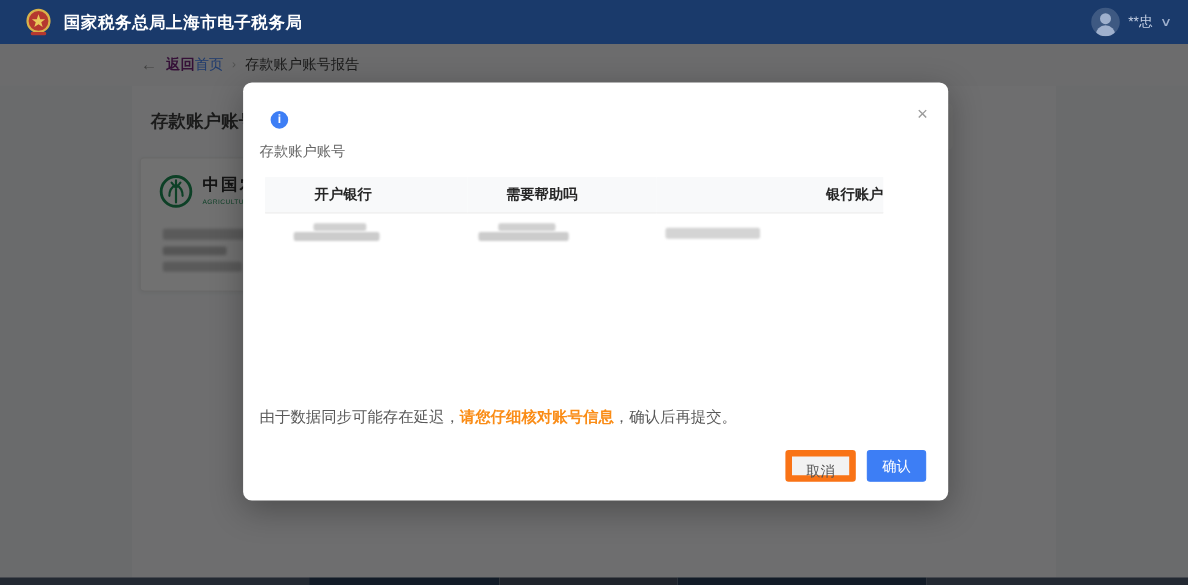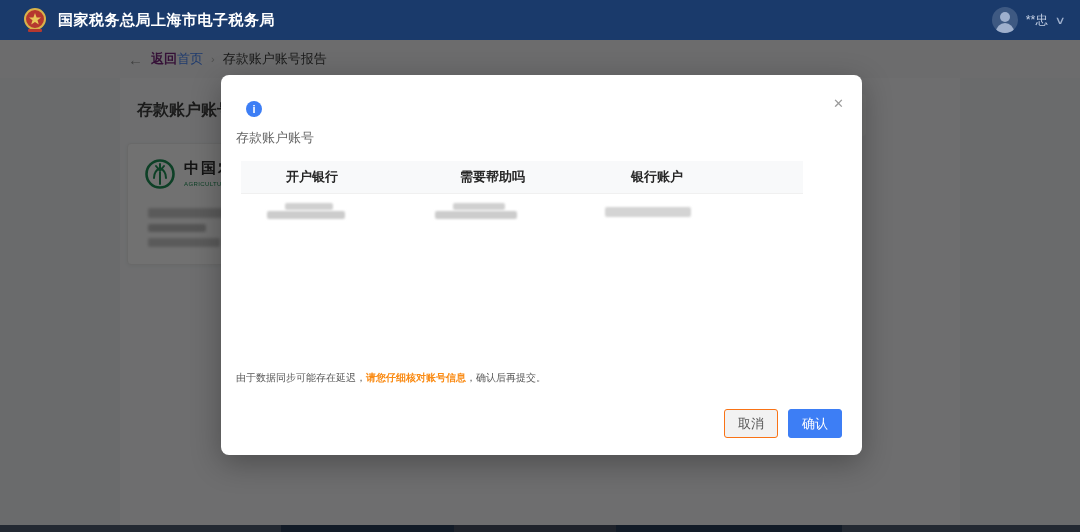--- a/index.html
+++ b/index.html
@@ -59,33 +59,33 @@
   .modal-close{position:absolute;right:18px;top:22px;color:#9b9b9b;font-size:13px;cursor:pointer;line-height:1;}
   .info-badge{position:absolute;left:25px;top:26px;width:16px;height:16px;border-radius:50%;background:var(--accent-blue);
     color:#fff;font-size:11px;font-weight:bold;text-align:center;line-height:16px;font-style:normal;}
   .modal-title{position:absolute;left:48px;top:26px;font-size:15px;font-weight:bold;color:#262626;}
   .modal-subtitle{position:absolute;left:15px;top:54px;font-size:13px;color:#666;}
 
   .acct-table{position:absolute;left:20px;top:86px;width:562px;border-collapse:collapse;table-layout:fixed;}
   .acct-table th{background:#f8f9fa;height:32px;text-align:left;font-size:13px;font-weight:bold;color:#262626;
     border-bottom:1px solid #f0f0f0;}
   .acct-table col.c1{width:184px;} .acct-table col.c2{width:172px;} .acct-table col.c3{width:206px;}
-  .acct-table th.h1{padding-left:45px;} .acct-table th.h2{padding-left:35px;} .acct-table th.h3{padding-left:34px;}
+  .acct-table th.h1{padding-left:45px;} .acct-table th.h2{padding-left:35px;} .acct-table th.h3{padding-left:34px;text-align:right;}
   .acct-table td{height:38px;vertical-align:middle;}
   .cell-redact{position:relative;height:18px;}
   .cell-redact .bar-top{position:absolute;left:44px;top:0;width:48px;height:7px;background:#d0d0d0;filter:blur(1.2px);border-radius:2px;}
   .cell-redact .bar-bot{position:absolute;left:26px;top:8px;width:78px;height:8px;background:#cccccc;filter:blur(1.2px);border-radius:2px;}
   .cell-redact.c2 .bar-top{left:28px;width:52px;} .cell-redact.c2 .bar-bot{left:10px;width:82px;}
   .cell-redact.single .bar-bot{left:8px;top:4px;width:86px;height:10px;background:#d4d4d4;}
 
-  .modal-note{position:absolute;left:15px;top:296px;font-size:10px;color:#595959;}
+  .modal-note{position:absolute;left:15px;top:296px;font-size:14px;color:#595959;}
   .note-highlight{color:var(--warn-orange);font-weight:bold;}
   .modal-actions{position:absolute;right:20px;bottom:17px;display:flex;gap:10px;}
   .btn{font-size:13px;height:29px;padding:0 13px;border-radius:3px;cursor:pointer;line-height:27px;}
-  .btn-cancel{background:#f2f2f2;border:1px solid #f97316;color:#555;}
+  .btn-cancel{background:#f2f2f2;border:6px solid #f97316;color:#555;}
   .btn-confirm{background:var(--accent-blue);border:1px solid var(--accent-blue);color:#fff;}
 
   
   .assistant{position:absolute;left:990px;top:222px;width:88px;height:122px;z-index:30;}
   .asst-bubble{position:absolute;left:24px;top:3px;min-width:58px;height:18px;background:#6f9bf7;border-radius:3px;
     color:#fff;font-size:9px;text-align:center;line-height:18px;padding:0 4px;cursor:pointer;}
   .asst-bubble:after{content:"";position:absolute;right:8px;bottom:-3px;width:6px;height:6px;background:#6f9bf7;transform:rotate(45deg);}
   .asst-min{position:absolute;left:69px;top:24px;width:13px;height:13px;border-radius:50%;background:#7d828a;color:#fff;
     font-size:10px;text-align:center;line-height:12px;cursor:pointer;z-index:4;}
   .mascot{position:absolute;left:18px;top:32px;width:68px;height:68px;border-radius:50%;background:#eef6ff;

